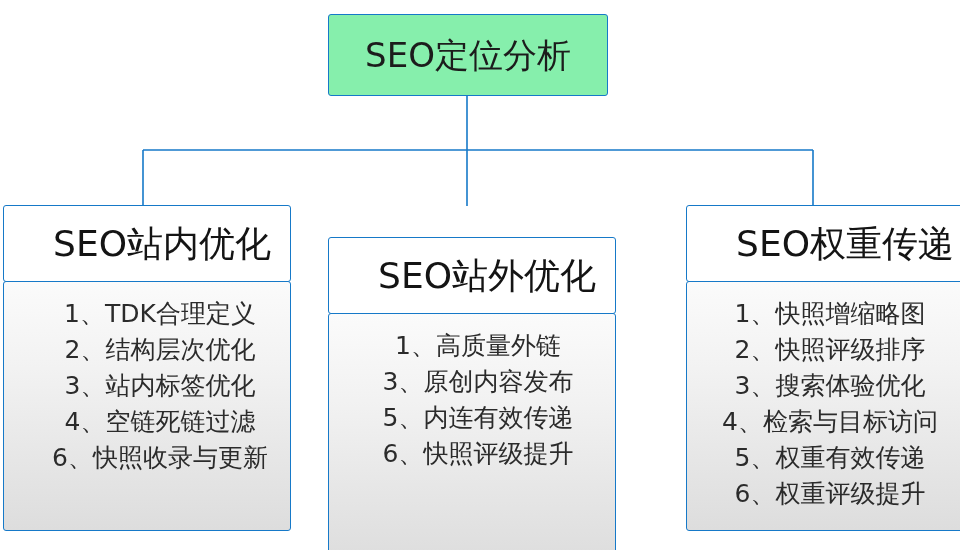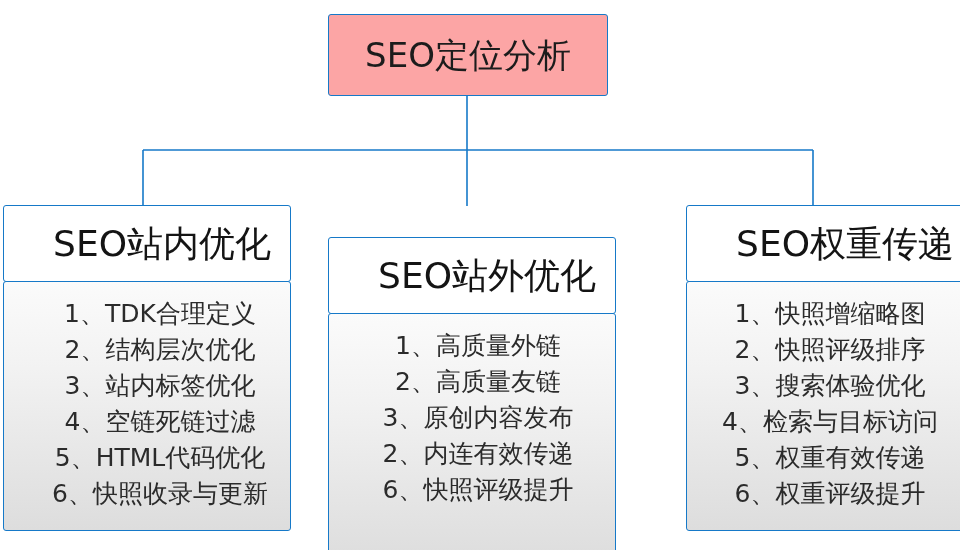--- a/index.html
+++ b/index.html
@@ -35,21 +35,21 @@
   
   .root-box {
     position: absolute;
     left: 328px;
     top: 14px;
     width: 280px;
     height: 82px;
     box-sizing: border-box;
     border: 1.6px solid #1679c8;
     border-radius: 3px;
-    background: #fca5a5;
+    background: #86efac;
     display: flex;
     align-items: center;
     justify-content: center;
   }
   .root-title {
     font-size: 34px;
     line-height: 1;
     letter-spacing: 0px;
     color: #1c1c1c;
     white-space: nowrap;
@@ -134,34 +134,32 @@
 
   <div class="column col-1">
     <div class="col-header">
       <span class="col-header-label">SEO站内优化</span>
     </div>
     <div class="col-panel indent-a">
       <div class="panel-item">1、TDK合理定义</div>
       <div class="panel-item">2、结构层次优化</div>
       <div class="panel-item">3、站内标签优化</div>
       <div class="panel-item">4、空链死链过滤</div>
-      <div class="panel-item">5、HTML代码优化</div>
       <div class="panel-item">6、快照收录与更新</div>
     </div>
   </div>
 
   <div class="column col-2">
     <div class="col-header">
       <span class="col-header-label">SEO站外优化</span>
     </div>
     <div class="col-panel indent-b">
       <div class="panel-item">1、高质量外链</div>
-      <div class="panel-item">2、高质量友链</div>
       <div class="panel-item">3、原创内容发布</div>
-      <div class="panel-item">2、内连有效传递</div>
+      <div class="panel-item">5、内连有效传递</div>
       <div class="panel-item">6、快照评级提升</div>
     </div>
   </div>
 
   <div class="column col-3">
     <div class="col-header">
       <span class="col-header-label">SEO权重传递</span>
     </div>
     <div class="col-panel indent-c">
       <div class="panel-item">1、快照增缩略图</div>

